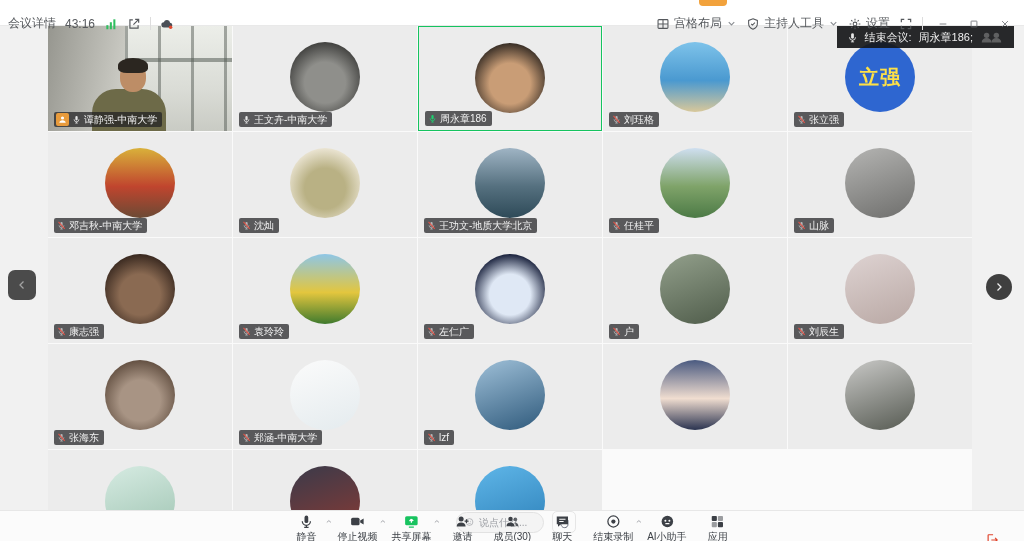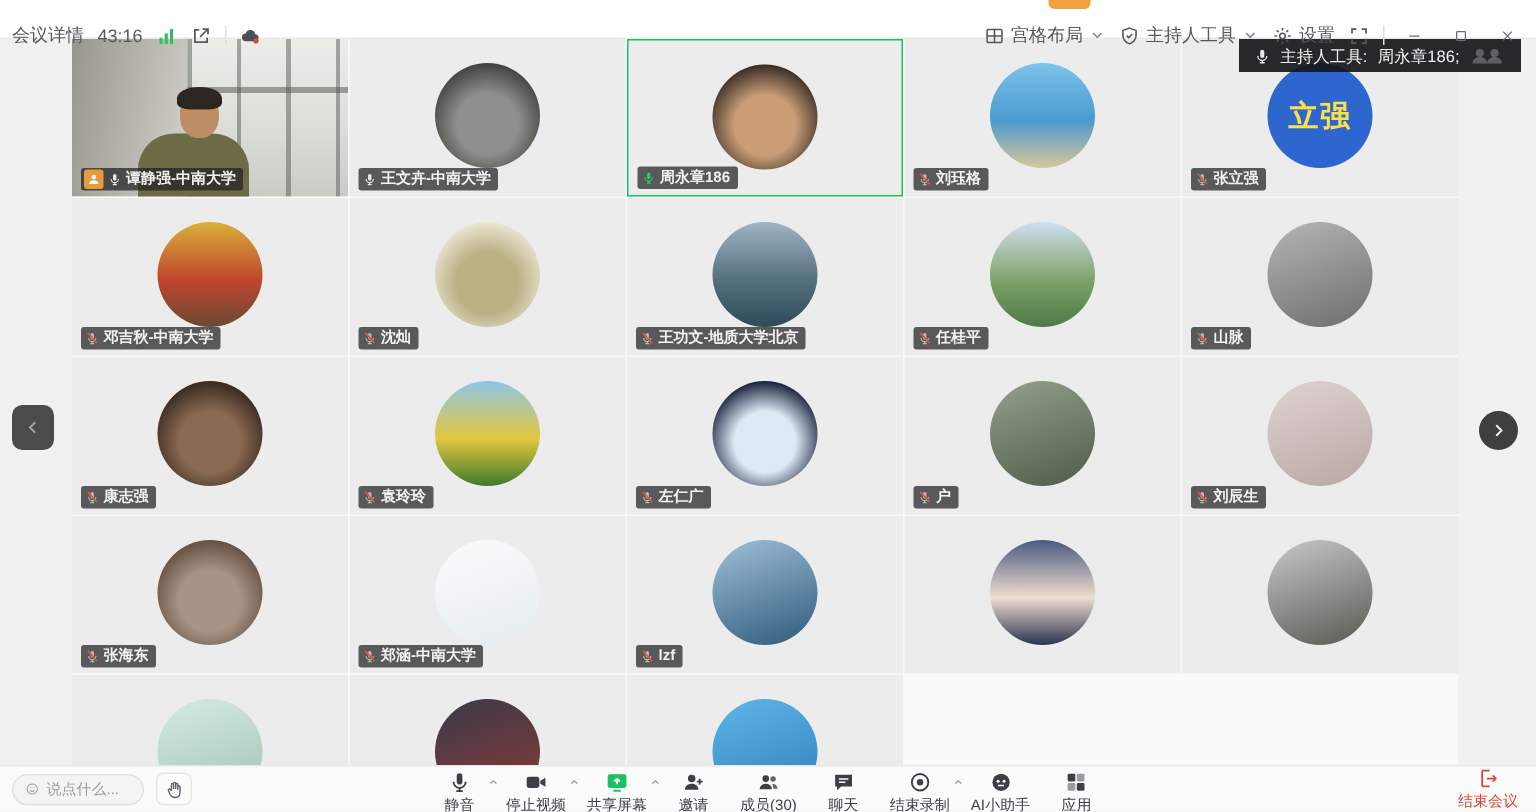--- a/index.html
+++ b/index.html
@@ -20,21 +20,21 @@
   #notch{position:absolute;left:699px;top:0;width:28px;height:6px;background:#f2a23c;border-radius:0 0 4px 4px;z-index:40;}
 
   
   #main{position:absolute;left:0;top:26px;width:1024px;height:484px;background:#f1f1f1;overflow:hidden;}
   #grid{position:absolute;left:48px;top:0;width:924px;height:529px;display:grid;grid-template-columns:repeat(5,184px);grid-auto-rows:105px;gap:1px;background:#fafafa;}
   .tile{position:relative;background:#ececec;overflow:hidden;}
   .tile.speaking{border:1px solid #15c35f;}
   .avatar{position:absolute;left:50%;top:16px;transform:translateX(-50%);width:70px;height:70px;border-radius:50%;overflow:hidden;}
   .avatar-text{display:flex;width:100%;height:100%;align-items:center;justify-content:center;font-size:20px;font-weight:bold;letter-spacing:1px;}
   .namebar{position:absolute;left:6px;bottom:4px;height:15px;display:flex;align-items:center;gap:3px;background:rgba(32,32,34,0.72);border-radius:2px;padding:0 5px 0 3px;max-width:170px;}
-  .pname{font-size:10px;color:#f2f2f2;white-space:nowrap;line-height:15px;font-weight:bold;}
+  .pname{font-size:10px;color:#f2f2f2;white-space:nowrap;line-height:15px;}
   .mic-s{width:9px;height:9px;flex:0 0 auto;}
   .mic-on{color:#e8e8e8;}
   .mic-speaking{color:#1ed170;}
   .mic-muted{color:#b8b8b8;}
   .host-badge{width:13px;height:13px;border-radius:2px;background:#e89b3c;display:flex;align-items:center;justify-content:center;flex:0 0 auto;margin-left:-1px;}
   .host-badge svg{width:9px;height:9px;}
 
   
   .video{position:absolute;inset:0;background:linear-gradient(100deg,#96968f 0%,#c9c9c2 40%,#e9e8e1 75%,#f2f1ea 100%);}
   .v-win{position:absolute;right:0;top:0;bottom:0;width:58%;background:linear-gradient(180deg,#eceee9 0%,#dadcd6 60%,#c9cbc4 100%);}
@@ -49,21 +49,21 @@
   #toast .mic-t{width:11px;height:11px;color:#e8e8e8;}
   #toast span{font-size:11px;color:#f0f0f0;white-space:nowrap;}
   .toast-users{margin-left:auto;opacity:0.28;color:#ffffff;width:24px;height:13px;}
 
   
   #prev{position:absolute;left:8px;top:244px;width:28px;height:30px;border-radius:7px;background:#4b4b4b;display:flex;align-items:center;justify-content:center;color:#a2a2a2;z-index:15;}
   #next{position:absolute;right:12px;top:248px;width:26px;height:26px;border-radius:50%;background:#3f3f3f;display:flex;align-items:center;justify-content:center;color:#f0f0f0;z-index:15;}
   #prev svg,#next svg{width:12px;height:12px;}
 
   
-  #dock{position:absolute;left:0;top:510px;width:1024px;height:31px;background:#fbfbfb;border-top:1px solid #e7e7e7;display:flex;align-items:center;z-index:30;}
+  #dock{position:absolute;left:0;top:510px;width:1024px;height:31px;background:#fbfbfb;border-top:1px solid #e7e7e7;display:flex;align-items:center;z-index:30;flex-direction:column;}
   #dock-left{display:flex;align-items:center;gap:8px;padding-left:8px;flex:0 0 auto;}
   #chat-input-wrap{display:flex;align-items:center;gap:5px;width:88px;height:21px;border:1px solid #e2e2e2;background:#f4f4f4;border-radius:11px;padding:0 8px;}
   #chat-input-wrap .icn{width:12px;height:12px;color:#9a9da2;}
   #chat-input{border:none;outline:none;background:transparent;width:56px;font-size:10px;color:#555;font-family:inherit;}
   #chat-input::placeholder{color:#9a9da2;}
   #hand-btn{width:24px;height:22px;border:1px solid #e6e6e6;border-radius:5px;background:#fbfbfb;display:flex;align-items:center;justify-content:center;color:#5a6070;}
   #hand-btn svg{width:13px;height:13px;}
   #dock-center{position:absolute;left:50%;transform:translateX(-50%);display:flex;align-items:flex-start;gap:14px;top:3px;}
   .dock-btn{display:flex;flex-direction:column;align-items:center;gap:1px;position:relative;min-width:34px;}
   .dock-btn .d-icn{width:16px;height:15px;color:#3c4046;}
@@ -446,21 +446,21 @@
     </div>
 
   <div id="toast">
     <span class="icn mic-t">
         <svg viewBox="0 0 24 24">
           <rect x="9" y="2.5" width="6" height="12" rx="3" fill="currentColor"></rect>
           <path d="M5.5 11.5a6.5 6.5 0 0 0 13 0" fill="none" stroke="currentColor" stroke-width="2"></path>
           <path d="M12 18v3.5M8.5 21.5h7" stroke="currentColor" stroke-width="2" fill="none"></path>
         </svg>
       </span>
-    <span>主持人工具:</span>
+    <span>结束会议:</span>
     <span>周永章186;</span>
     <span class="icn toast-users">
         <svg viewBox="0 0 44 24">
           <circle cx="12" cy="8" r="5" fill="currentColor"></circle>
           <path d="M3 21c0-5 4-8 9-8s9 3 9 8z" fill="currentColor"></path>
           <circle cx="30" cy="8" r="5" fill="currentColor"></circle>
           <path d="M21 21c0-5 4-8 9-8s9 3 9 8z" fill="currentColor"></path>
         </svg>
       </span>
   </div>

